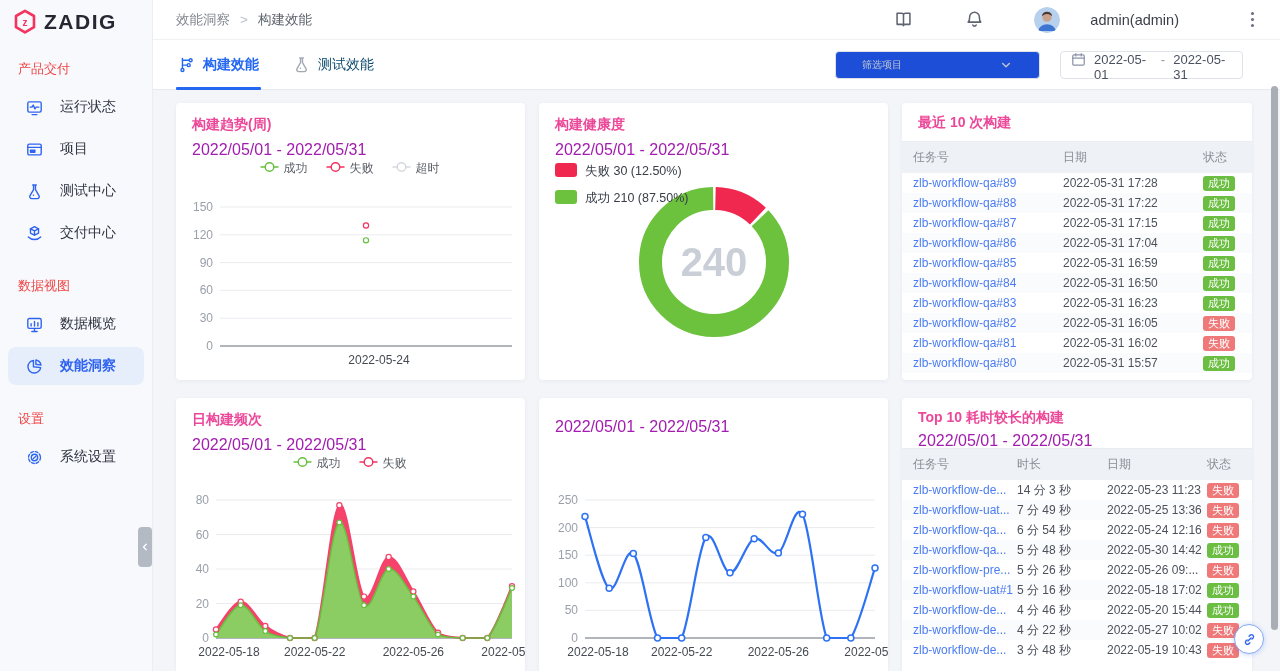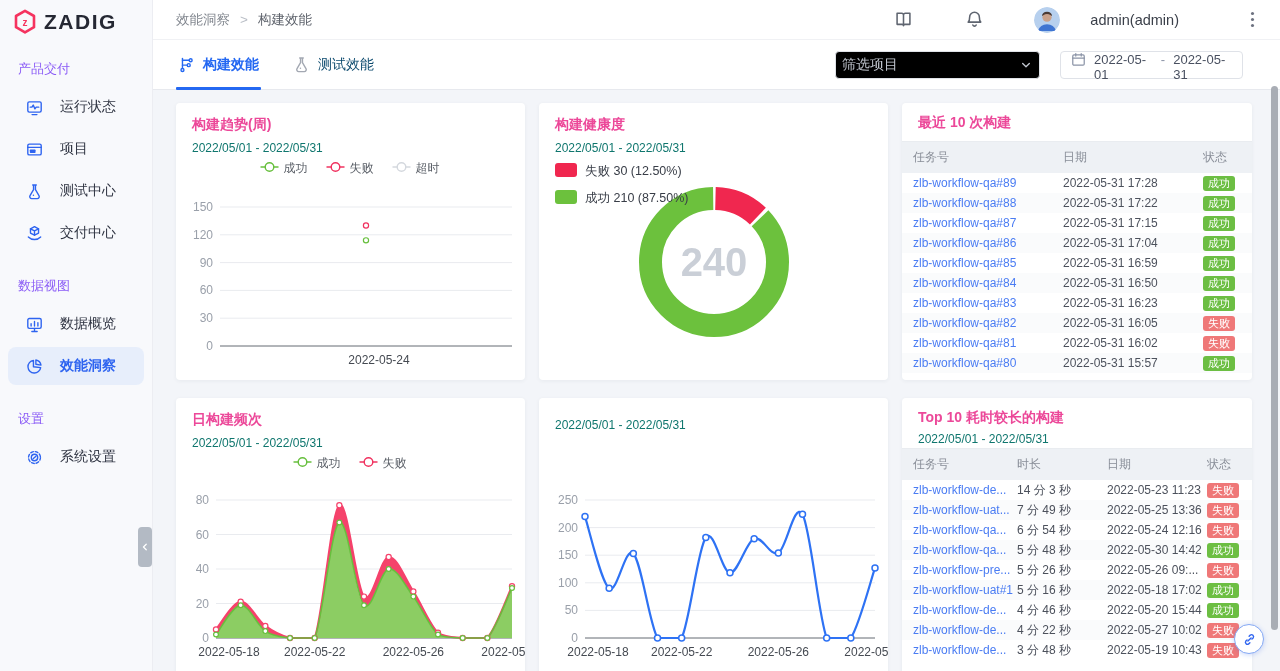--- a/index.html
+++ b/index.html
@@ -2,21 +2,21 @@
 <html><head>
 <meta charset="utf-8">
 <style>
   html,body{margin:0;padding:0;background:#e9ebee;}
   .screen{position:relative;width:1280px;height:671px;overflow:hidden;background:#f3f5f9;
           font-family:"Liberation Sans","DejaVu Sans",sans-serif;-webkit-font-smoothing:antialiased;}
   
   .sidebar{position:absolute;left:0;top:0;width:152px;height:100%;background:#f8f9fc;border-right:1px solid #ecedf2;z-index:3;}
   .logo{display:flex;align-items:center;gap:7px;padding:9px 0 0 13px;cursor:pointer;}
   .logo-text{font-size:21px;font-weight:bold;letter-spacing:1.5px;color:#252833;}
-  .nav-section-label{margin:25px 18px 10px;font-size:13px;color:#8b5cf6;}
+  .nav-section-label{margin:25px 18px 10px;font-size:13px;color:#ef4444;}
   .nav-item{display:flex;align-items:center;gap:17px;height:38px;margin:4px 8px;padding-left:18px;border-radius:8px;
             font-size:14px;color:#2f3442;cursor:pointer;white-space:nowrap;}
   .nav-item.active{background:#e7eefb;color:#2e64f0;font-weight:bold;}
   .nav-ic{display:inline-flex;width:17px;height:17px;color:#2e64f0;}
   .nav-ic svg{width:17px;height:17px;}
   .collapse-handle{position:absolute;left:138px;top:527px;width:14px;height:40px;background:#b3bac4;border-radius:4px;
             display:flex;align-items:center;justify-content:center;color:#fff;z-index:4;cursor:pointer;}
   .collapse-handle svg{width:10px;height:10px;}
   
   .main{position:absolute;left:152px;top:0;right:0;height:100%;}
@@ -35,33 +35,33 @@
   .tabbar{height:50px;background:#fff;border-bottom:1px solid #e7e9ee;display:flex;align-items:center;
           padding:0 37px 0 24px;box-sizing:border-box;}
   .tab{display:flex;align-items:center;gap:8px;height:50px;padding:0 2px;margin-right:30px;font-size:14px;color:#0c4a6e;
        position:relative;cursor:pointer;white-space:nowrap;}
   .tab .nav-ic{color:#a3a8b2;}
   .tab.active{color:#2468f2;font-weight:bold;}
   .tab.active .nav-ic{color:#2468f2;}
   .tab.active::after{content:"";position:absolute;left:0;right:0;bottom:0;height:3px;background:#2468f2;border-radius:1px;}
   .tab-filters{margin-left:auto;display:flex;align-items:center;gap:20px;}
   .select-box{width:205px;height:28px;border:1px solid #dfe2e8;border-radius:4px;display:flex;align-items:center;
-              padding:0 6px;font-size:14px;color:#c1c6cf;background:#000000;box-sizing:border-box;cursor:pointer;}
+              padding:0 26px;font-size:10px;color:#c1c6cf;background:#1d4ed8;box-sizing:border-box;cursor:pointer;}
   .select-box .chev{margin-left:auto;display:inline-flex;width:14px;height:14px;color:#c3c8d1;}
   .date-box{width:183px;height:28px;border:1px solid #dfe2e8;border-radius:4px;display:flex;align-items:flex-start;gap:8px;
             padding:0 10px;font-size:13px;color:#495060;background:#fff;box-sizing:border-box;cursor:pointer;}
   .date-box .cal{display:inline-flex;width:15px;height:15px;color:#8a93a6;}
   .date-box svg{width:15px;height:15px;}
   
   .content{position:absolute;top:90px;left:0;right:0;bottom:0;background:#f3f5f9;padding:13px 0 0 24px;overflow:hidden;}
   .cards{display:grid;grid-template-columns:349px 349px 350px;gap:18px 14px;}
   .card{position:relative;background:#fff;border-radius:4px;height:277px;box-shadow:0 1px 4px rgba(31,45,61,.06);overflow:hidden;}
   .card-head{padding:13px 16px 0;}
   .card-title{font-size:14px;font-weight:bold;color:#ec4899;}
-  .card-sub{font-size:12px;color:#0f766e;margin-top:7px;}
+  .card-sub{font-size:16px;color:#a21caf;margin-top:7px;}
   .chart-svg{position:absolute;left:0;top:55px;display:block;}
   
   .table{position:absolute;left:0;right:0;}
   .t-head,.t-row{display:grid;align-items:center;font-size:12px;box-sizing:border-box;}
   .t-head{height:32px;background:#eef1f5;color:#898e98;border-top:1px solid #e9ecf0;}
   .t-row{height:20px;color:#4c515c;}
   .t-row:nth-child(odd){background:#fafbfc;}
   .g3{grid-template-columns:150px 140px 1fr;padding-left:11px;}
   .g4{grid-template-columns:104px 90px 100px 1fr;padding-left:11px;}
   .t-link{color:#4a7cf3;white-space:nowrap;overflow:hidden;cursor:pointer;}

